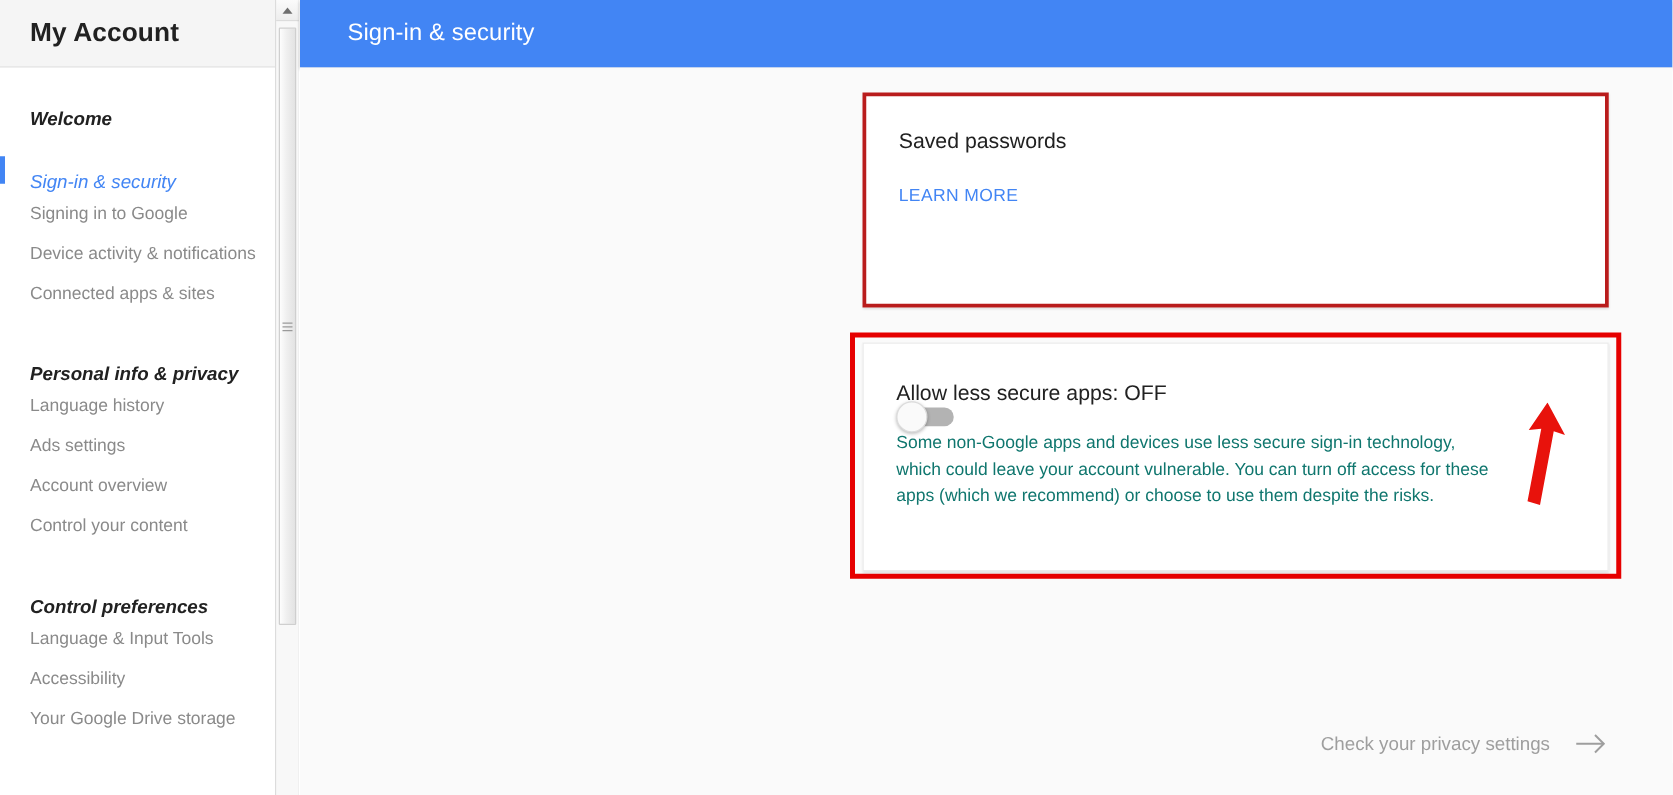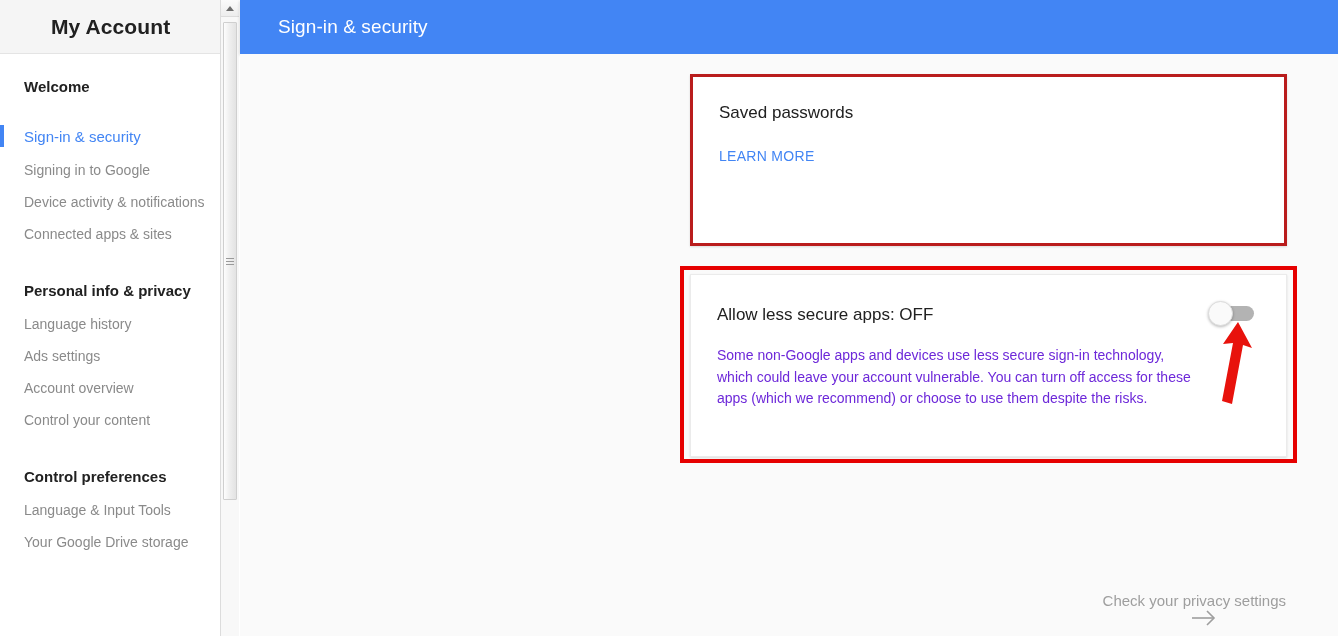--- a/index.html
+++ b/index.html
@@ -25,37 +25,37 @@
     background: #f5f5f5;
     border-bottom: 1px solid #e4e4e4;
     display: flex; align-items: center;
   }
   #sidebar-header .title {
     font-size: 21px;
     color: #212121;
     font-weight: bold;
     padding-left: 24px;
     letter-spacing: 0.1px;
-    margin-left: 27px;
   }
 
   .nav { padding-top: 14px; }
 
   .nav-section { margin-bottom: 6px; }
 
   .nav-top {
     position: relative;
-    display: flex; align-items: center;
+    display: flex; align-items: flex-end;
     height: 36px;
     padding-left: 24px;
     font-size: 15px;
     color: #212121;
     font-weight: bold;
     cursor: pointer;
     white-space: nowrap;
+    font-style: italic;
   }
   .nav-top.active { color: #4285f4; font-weight: normal; }
   .nav-top.active .sel-bar {
     position: absolute; left: 0; top: 7px;
     width: 4px; height: 22px;
     background: #4285f4;
   }
   .sel-bar { display: none; }
 
   .nav-sub {
@@ -172,27 +172,26 @@
   #card-lessapps {
     position: absolute;
     left: 6px; top: 4px;
     width: 597px; height: 183px;
     background: #ffffff;
     border: 1px solid #ebebeb;
     box-shadow: 0 1px 2px rgba(0,0,0,0.12);
     padding: 30px 26px 0 26px;
   }
   #lessapps-head {
-    display: flex; align-items: flex-start; justify-content: space-between;
+    display: flex; align-items: flex-start; justify-content: space-between; flex-direction: column;
   }
   #lessapps-title { font-size: 17px; color: #212121; }
   .desc {
-    font-size: 14px; color: #6d28d9;
+    font-size: 14px; color: #0f766e;
     line-height: 1.55;
-    margin-top: 20px;
     max-width: 486px;
   }
 
   
   .toggle {
     position: relative;
     width: 46px; height: 20px;
     margin-top: -2px;
     margin-right: 6px;
     cursor: pointer;
@@ -216,24 +215,23 @@
   #red-arrow {
     position: absolute;
     left: 1208px; top: 322px;
     width: 56px; height: 84px;
     pointer-events: none;
   }
 
   
   #privacy-link {
     position: absolute;
-    right: 52px; bottom: 9px;
-    display: flex; align-items: center;
-    cursor: pointer;
-    flex-direction: column;
+    right: 52px; bottom: 32px;
+    display: flex; align-items: flex-end;
+    cursor: pointer;
   }
   #privacy-link .lbl {
     font-size: 15px; color: #9e9e9e;
   }
   #privacy-link .arrow-ico {
     margin-left: 20px;
     display: flex; align-items: center;
   }
 </style>
 </head>
@@ -285,20 +283,23 @@
             <span>Control your content</span>
           </div>
         </div>
         <div class="grp-gap"></div>
         <div class="nav-section">
           <div class="nav-top">
             <span>Control preferences</span>
           </div>
           <div class="nav-sub">
             <span>Language &amp; Input Tools</span>
+          </div>
+          <div class="nav-sub">
+            <span>Accessibility</span>
           </div>
           <div class="nav-sub">
             <span>Your Google Drive storage</span>
           </div>
         </div>
         <div class="grp-gap"></div>
       </nav>
   </aside>
 
   <div id="scrollbar">

